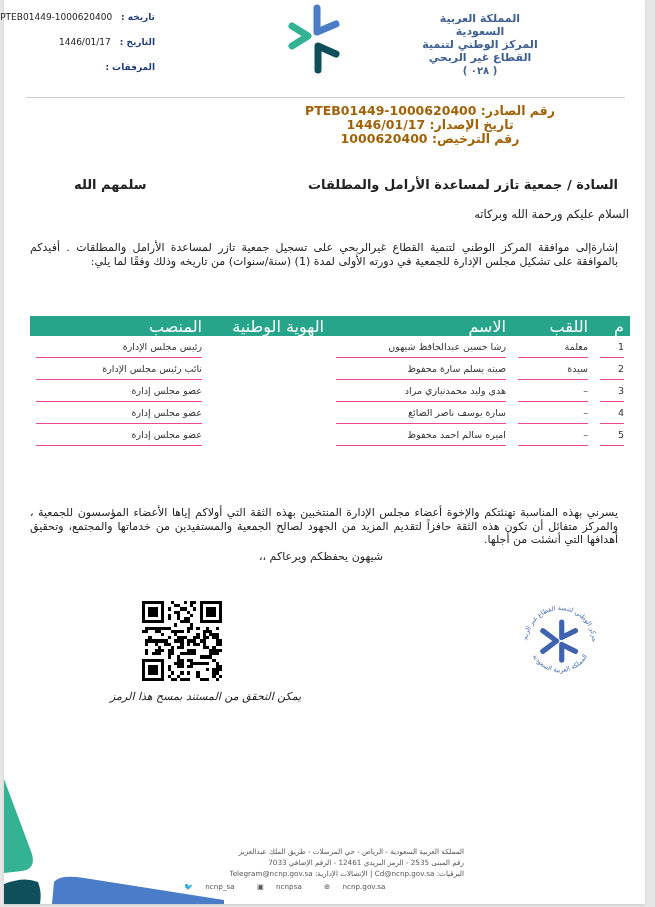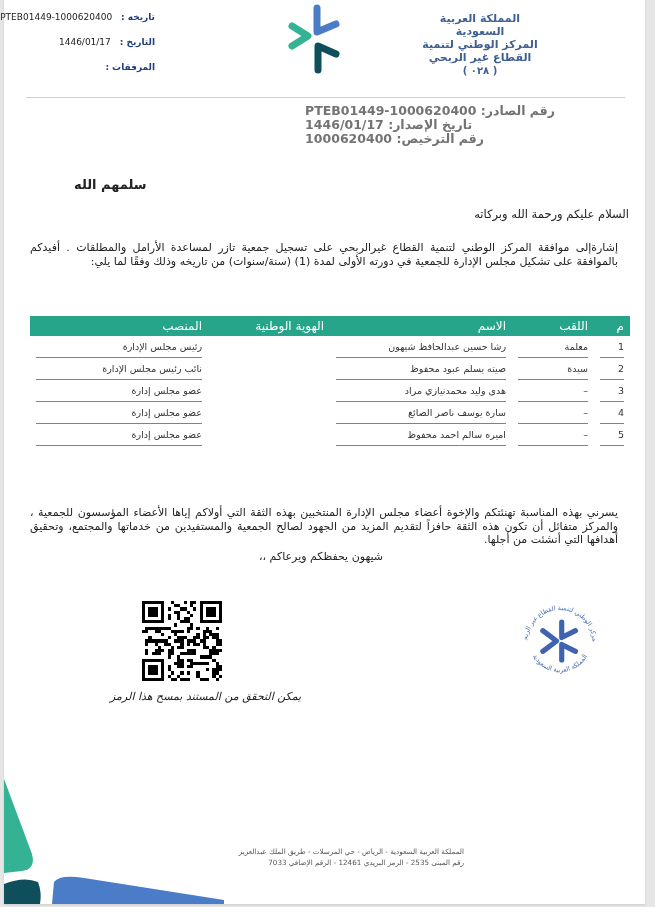--- a/index.html
+++ b/index.html
@@ -16,35 +16,35 @@
   .meta-row { position: absolute; right: 490px; direction: rtl; white-space: nowrap; font-size: 9px; }
   .meta-row .lbl { color: #1f3d7a; font-weight: bold; }
   .meta-row .val { color: #222; margin-right: 6px; direction: ltr; unicode-bidi: embed; }
   .org-title {
     position: absolute; right: 105px; top: 12px; direction: rtl; text-align: center;
     color: #3e5f91; font-weight: bold; font-size: 11px; line-height: 13px; width: 120px;
   }
   .org-title .yr { font-size: 10px; letter-spacing: 2px; }
   .head-line { position: absolute; left: 22px; right: 20px; top: 97px; height: 1px; background: #cfcfcf; }
   .issue {
-    position: absolute; right: 90px; top: 104px; direction: rtl; text-align: left;
-    font-weight: bold; font-size: 12.5px; line-height: 14px; color: #737373;
+    position: absolute; right: 90px; top: 104px; direction: rtl; text-align: center;
+    font-weight: bold; font-size: 12.5px; line-height: 14px; color: #a16207;
   }
   .issue .v { direction: ltr; unicode-bidi: embed; }
   .rtl { direction: rtl; text-align: right; }
   .addressee { position: absolute; left: 26px; right: 27px; top: 177px; font-weight: bold; font-size: 13px; }
   .addressee .r { float: right; }
   .addressee .l { float: left; margin-left: 44px; }
   .greet { position: absolute; right: 16px; top: 207px; font-size: 11.5px; color: #222; }
   .para { position: absolute; left: 26px; right: 27px; font-size: 11px; line-height: 13.5px; color: #222; text-align: justify; text-align-last: right; }
   table.members {
     position: absolute; left: 26px; width: 600px; top: 316px; border-collapse: collapse; direction: rtl; font-size: 9.5px;
   }
   table.members th {
-    background: #26a58b; color: #fff; font-weight: normal; height: 20px; text-align: right; padding: 0 6px; font-size: 12px;
+    background: #26a58b; color: #fff; font-weight: normal; height: 20px; text-align: right; padding: 0 6px; font-size: 16px;
   }
   table.members td { height: 21px; padding: 0 6px; color: #333; text-align: right; }
   table.members td .cell { border-bottom: 1px solid #ec4899; height: 21px; line-height: 21px; }
   table.members tr.body-row td { border-bottom: 0; }
   .col-num { width: 24px; }
   .col-title { width: 70px; }
   .col-name { width: 170px; }
   .col-id { width: 110px; }
   .closing { position: absolute; left: 255px; top: 550px; font-size: 11px; direction: rtl; }
   .qr { position: absolute; left: 138px; top: 601px; width: 80px; height: 80px; }
@@ -99,20 +99,21 @@
       <span>تاريخ الإصدار:</span>
       <span class="v">1446/01/17</span>
     </div>
     <div>
       <span>رقم الترخيص:</span>
       <span class="v">1000620400</span>
     </div>
   </div>
 
   <div class="addressee rtl">
+    <span class="r">السادة / جمعية تازر لمساعدة الأرامل والمطلقات</span>
     <span class="l">سلمهم الله</span>
   </div>
 
   <div class="greet rtl">السلام عليكم ورحمة الله وبركاته</div>
 
   <div class="para rtl" style="top:241px;">إشارةإلى موافقة المركز الوطني لتنمية القطاع غيرالربحي على تسجيل جمعية تازر لمساعدة الأرامل والمطلقات . أفيدكم بالموافقة على تشكيل مجلس الإدارة للجمعية في دورته الأولى لمدة (1) (سنة/سنوات) من تاريخه وذلك وفقًا لما يلي:</div>
 
   <table class="members">
     <thead>
       <tr>
@@ -142,21 +143,21 @@
           </td>
       </tr>
       <tr class="body-row">
         <td>
             <div class="cell">2</div>
           </td>
         <td>
             <div class="cell">سيدة</div>
           </td>
         <td>
-            <div class="cell">صيته يسلم عبود محفوظ</div>
+            <div class="cell">صيته يسلم سارة محفوظ</div>
           </td>
         <td>
             <div class="cell" style="border-bottom:0"></div>
           </td>
         <td>
             <div class="cell">نائب رئيس مجلس الإدارة</div>
           </td>
       </tr>
       <tr class="body-row">
         <td>
@@ -428,20 +429,26 @@
       <textPath href="#arcBot" startOffset="50%" text-anchor="middle">المملكة العربية السعودية</textPath>
     </text>
     <path d="M30 38 L46 50 L30 62" fill="none" stroke="#3f63b0" stroke-width="6" stroke-linecap="round" stroke-linejoin="round"></path>
     <path d="M52 28 L52 46 L68 38" fill="none" stroke="#3f63b0" stroke-width="6" stroke-linecap="round" stroke-linejoin="round"></path>
     <path d="M52 72 L52 54 L68 62" fill="none" stroke="#3f63b0" stroke-width="6" stroke-linecap="round" stroke-linejoin="round"></path>
   </svg>
 
   <div class="footer">
     <div>المملكة العربية السعودية - الرياض - حي المرسلات - طريق الملك عبدالعزيز</div>
     <div>رقم المبنى 2535 - الرمز البريدي 12461 - الرقم الإضافي 7033</div>
+    <div>البرقيات: Cd@ncnp.gov.sa | الإتصالات الإدارية: Telegram@ncnp.gov.sa</div>
+    <div class="social">
+      <span><span>🐦</span> <span>ncnp_sa</span></span>
+      <span><span>▣</span> <span>ncnpsa</span></span>
+      <span><span>⊕</span> <span>ncnp.gov.sa</span></span>
+    </div>
   </div>
 
   <svg class="corner" viewBox="0 0 220 130">
     <path d="M0 5 L28 80 Q32 95 18 97 L0 99 Z" fill="#33b394"></path>
     <path d="M0 110 Q20 102 34 108 Q38 118 36 130 L0 130 Z" fill="#0f4f5c"></path>
     <path d="M50 108 Q56 100 80 104 L220 126 L220 130 L48 130 Z" fill="#4a7cc7"></path>
   </svg>
 </div>
 
 </body></html>

